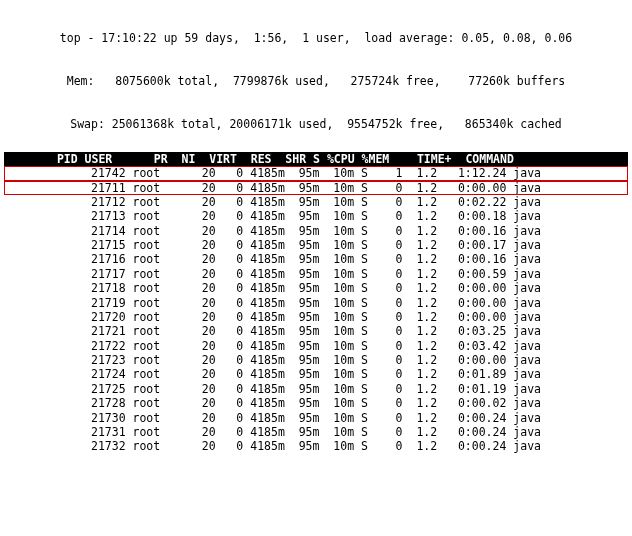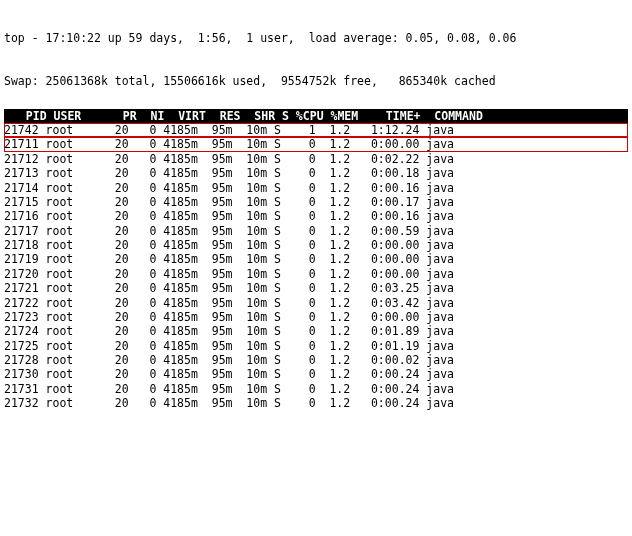--- a/index.html
+++ b/index.html
@@ -1,18 +1,19 @@
 <!DOCTYPE html>
 <html><head>
   <meta charset="utf-8">
   <style>
     * {
       margin: 0;
       padding: 0;
       box-sizing: border-box;
+      text-align: center;
     }
     body {
       font-family: "DejaVu Sans Mono", "Courier New", monospace;
       font-size: 11.5px;
       background: #fff;
       color: #000;
       line-height: 1.25;
       padding: 2px 4px;
       width: 632px;
     }
@@ -35,17 +36,18 @@
     .highlight {
       outline: 1px solid #d00000;
       outline-offset: -1px;
     }
   </style>
 </head>
 <body>
 
 <div class="summary">
   <div>top - 17:10:22 up 59 days,  1:56,  1 user,  load average: 0.05, 0.08, 0.06</div>
-  <div>Swap: 25061368k total, 15506616k used,  9554752k free,   865340k cached</div>
+  <div>Mem:   8075600k total,  7799876k used,   275724k free,    77260k buffers</div>
+  <div>Swap: 25061368k total, 20006171k used,  9554752k free,   865340k cached</div>
 </div>
 <div style="height:6px"></div>
 <div class="header-row">  PID USER      PR  NI  VIRT  RES  SHR S %CPU %MEM    TIME+  COMMAND            </div>
 <div class="proc-table" id="proc-table"><div class="row highlight">21742 root      20   0 4185m  95m  10m S    1  1.2   1:12.24 java</div><div class="row highlight">21711 root      20   0 4185m  95m  10m S    0  1.2   0:00.00 java</div><div class="row">21712 root      20   0 4185m  95m  10m S    0  1.2   0:02.22 java</div><div class="row">21713 root      20   0 4185m  95m  10m S    0  1.2   0:00.18 java</div><div class="row">21714 root      20   0 4185m  95m  10m S    0  1.2   0:00.16 java</div><div class="row">21715 root      20   0 4185m  95m  10m S    0  1.2   0:00.17 java</div><div class="row">21716 root      20   0 4185m  95m  10m S    0  1.2   0:00.16 java</div><div class="row">21717 root      20   0 4185m  95m  10m S    0  1.2   0:00.59 java</div><div class="row">21718 root      20   0 4185m  95m  10m S    0  1.2   0:00.00 java</div><div class="row">21719 root      20   0 4185m  95m  10m S    0  1.2   0:00.00 java</div><div class="row">21720 root      20   0 4185m  95m  10m S    0  1.2   0:00.00 java</div><div class="row">21721 root      20   0 4185m  95m  10m S    0  1.2   0:03.25 java</div><div class="row">21722 root      20   0 4185m  95m  10m S    0  1.2   0:03.42 java</div><div class="row">21723 root      20   0 4185m  95m  10m S    0  1.2   0:00.00 java</div><div class="row">21724 root      20   0 4185m  95m  10m S    0  1.2   0:01.89 java</div><div class="row">21725 root      20   0 4185m  95m  10m S    0  1.2   0:01.19 java</div><div class="row">21728 root      20   0 4185m  95m  10m S    0  1.2   0:00.02 java</div><div class="row">21730 root      20   0 4185m  95m  10m S    0  1.2   0:00.24 java</div><div class="row">21731 root      20   0 4185m  95m  10m S    0  1.2   0:00.24 java</div><div class="row">21732 root      20   0 4185m  95m  10m S    0  1.2   0:00.24 java</div></div>
 
 </body></html>

